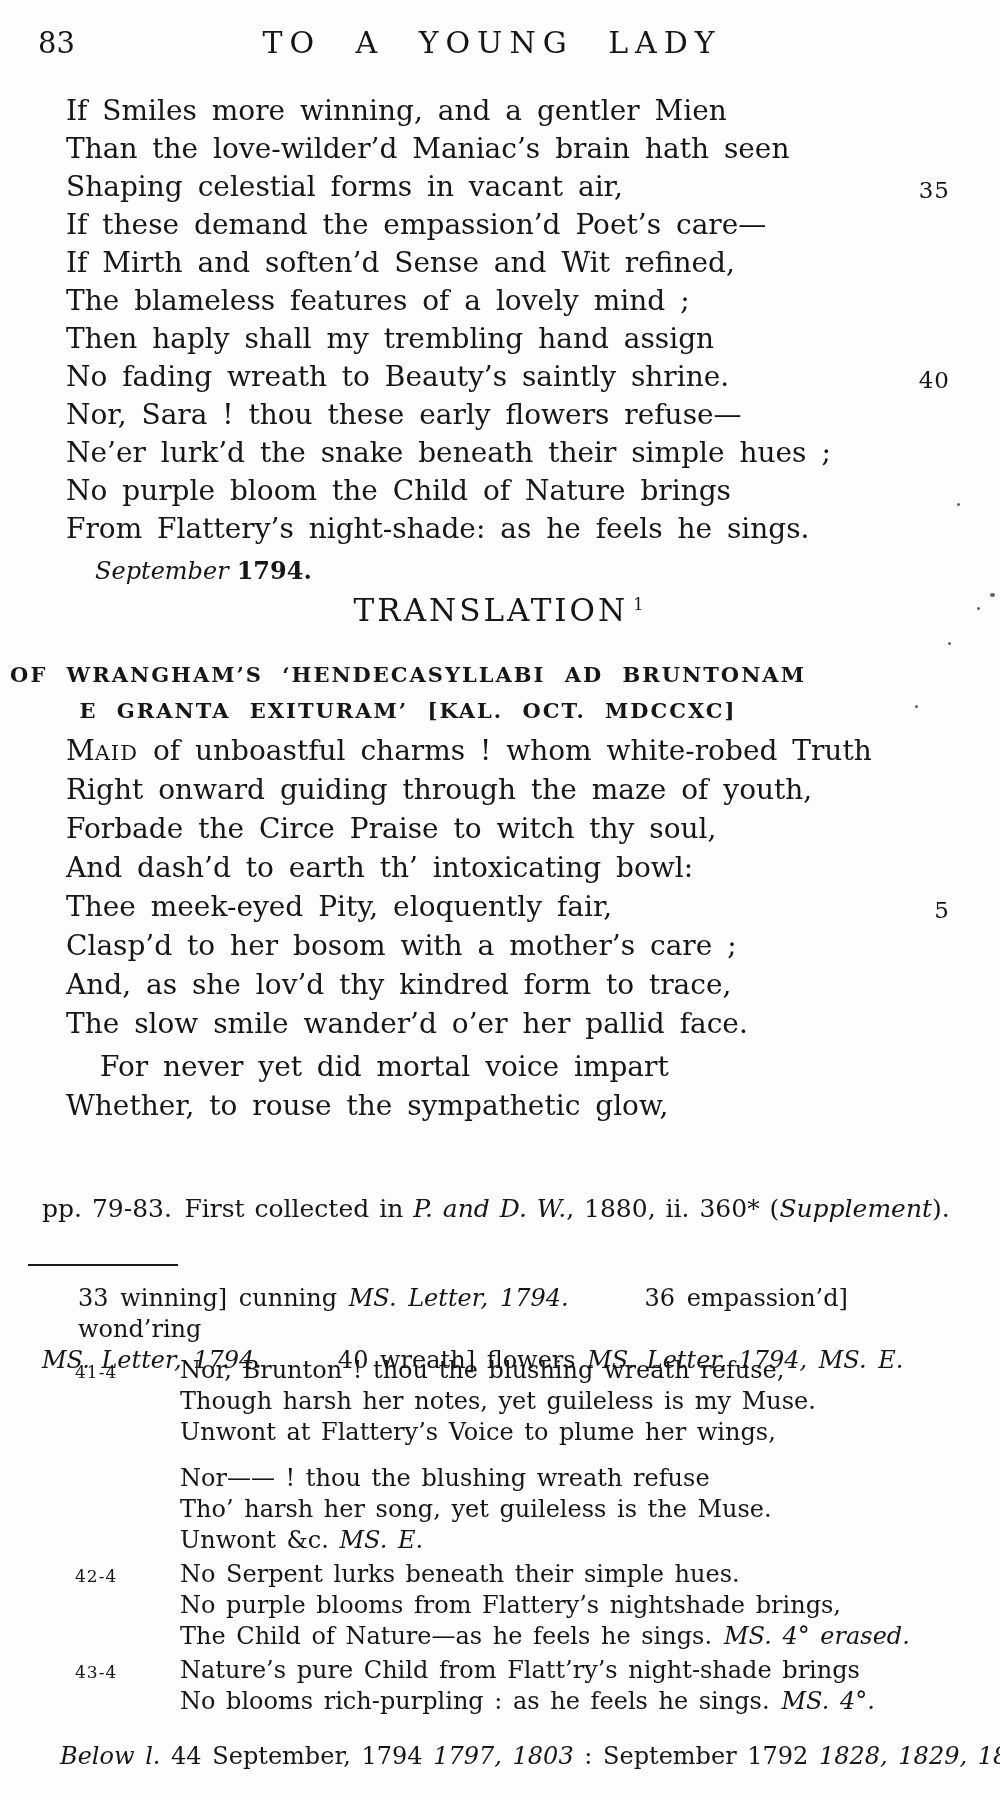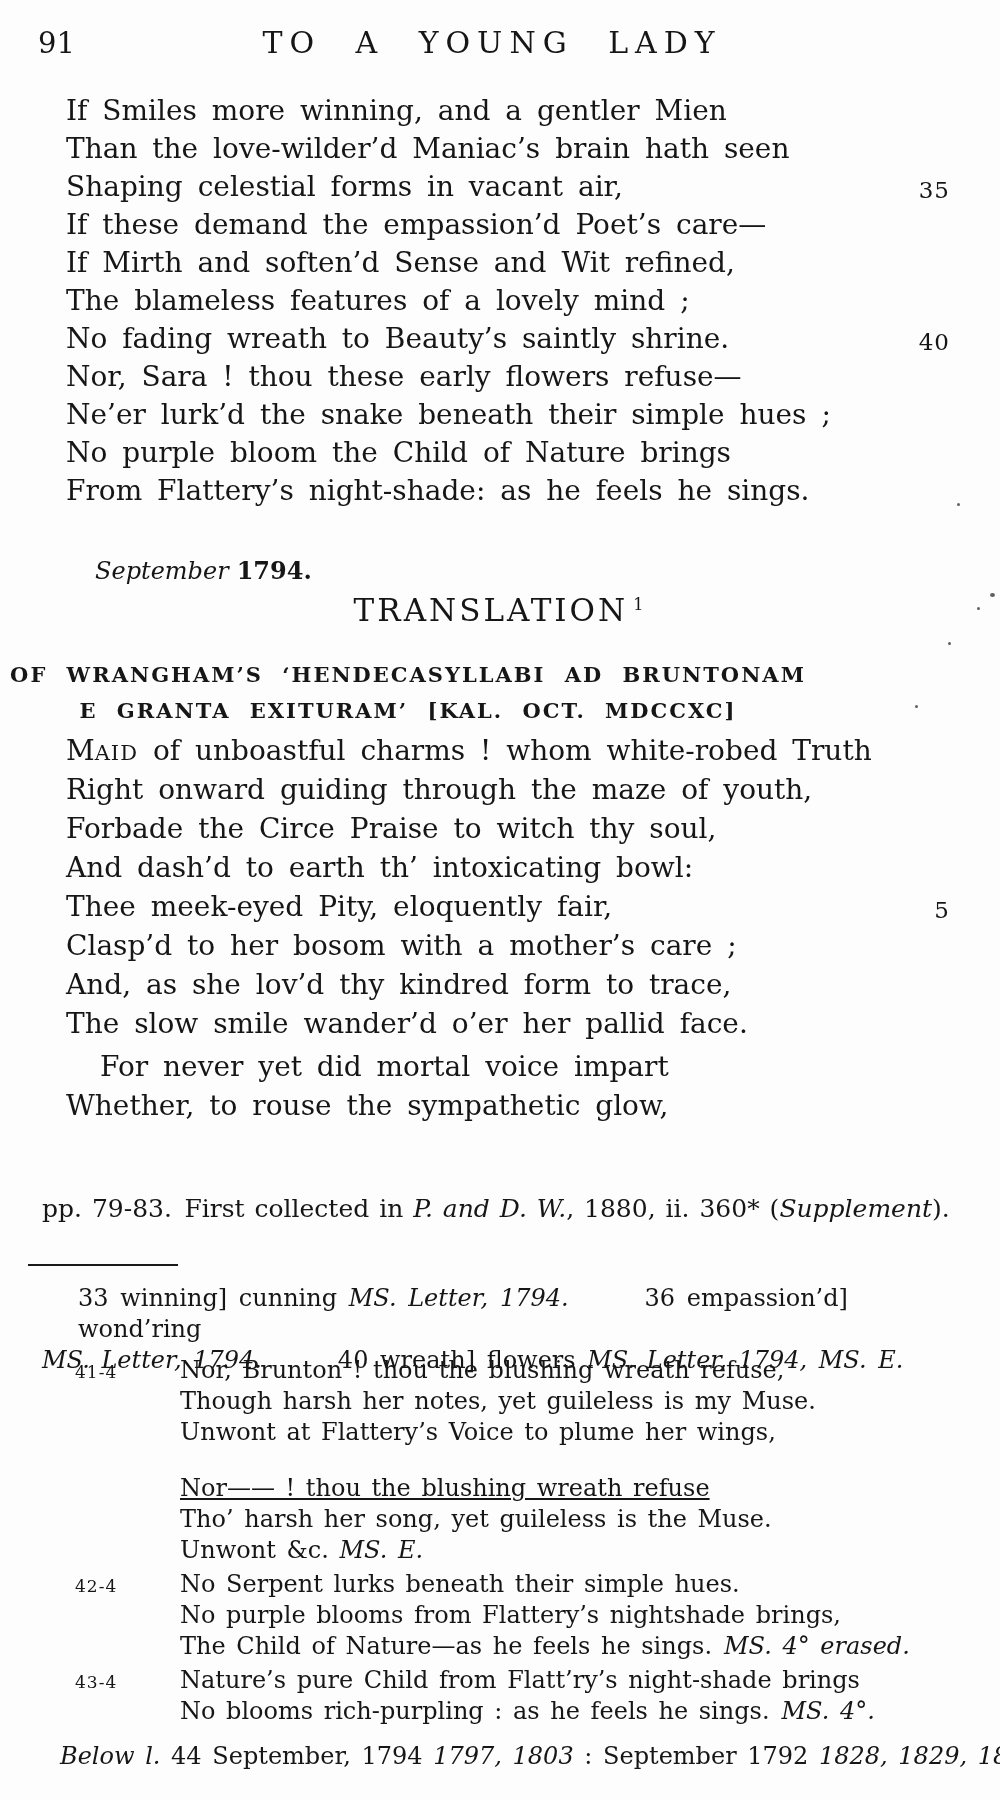--- a/index.html
+++ b/index.html
@@ -34,37 +34,38 @@
   .it{font-style:italic;}
   #rule{left:28px;top:1264px;width:150px;height:2px;background:#1a1a1a;}
   #collations{left:42px;top:1283px;width:916px;font-size:24px;line-height:31px;word-spacing:4px;}
   .coll-line.first{padding-left:36px;}
   .gap-span{display:inline-block;width:76px;}
   #entries{left:75px;top:1352px;width:890px;font-size:24px;line-height:31px;word-spacing:3px;}
   .entry{position:relative;margin-top:3px;}
   .entry-label{position:absolute;left:0;top:2px;font-size:17px;letter-spacing:1px;}
   .entry-lines{margin-left:105px;}
   .app-line{white-space:nowrap;}
-  .app-line.gapped{margin-top:25px;text-decoration:underline;}
+  .app-line.gapped{margin-top:15px;}
   #below-line{left:60px;top:1742px;font-size:24px;word-spacing:3px;white-space:nowrap;}
   .speck{position:absolute;background:#2b2b2b;border-radius:50%;opacity:.75;}
 </style>
 </head>
 <body style="background: rgb(253, 253, 253); color: rgb(22, 22, 22);">
 
-<div class="abs" id="pagenum">91</div>
+<div class="abs" id="pagenum">83</div>
 <div class="abs" id="title">TO A YOUNG LADY</div>
 
 <div class="abs" id="poem1">
     <div class="poem-line"><span>If Smiles more winning, and a gentler Mien</span></div>
     <div class="poem-line"><span>Than the love-wilder’d Maniac’s brain hath seen</span></div>
     <div class="poem-line"><span>Shaping celestial forms in vacant air,</span><span class="lnum">35</span></div>
     <div class="poem-line"><span>If these demand the empassion’d Poet’s care—</span></div>
     <div class="poem-line"><span>If Mirth and soften’d Sense and Wit refined,</span></div>
     <div class="poem-line"><span>The blameless features of a lovely mind ;</span></div>
+    <div class="poem-line"><span>Then haply shall my trembling hand assign</span></div>
     <div class="poem-line"><span>No fading wreath to Beauty’s saintly shrine.</span><span class="lnum">40</span></div>
     <div class="poem-line"><span>Nor, Sara ! thou these early flowers refuse—</span></div>
     <div class="poem-line"><span>Ne’er lurk’d the snake beneath their simple hues ;</span></div>
     <div class="poem-line"><span>No purple bloom the Child of Nature brings</span></div>
     <div class="poem-line"><span>From Flattery’s night-shade: as he feels he sings.</span></div>
   </div>
 
 <div class="abs" id="dateline">
   <span class="month">September</span><span class="year">1794.</span>
 </div>

